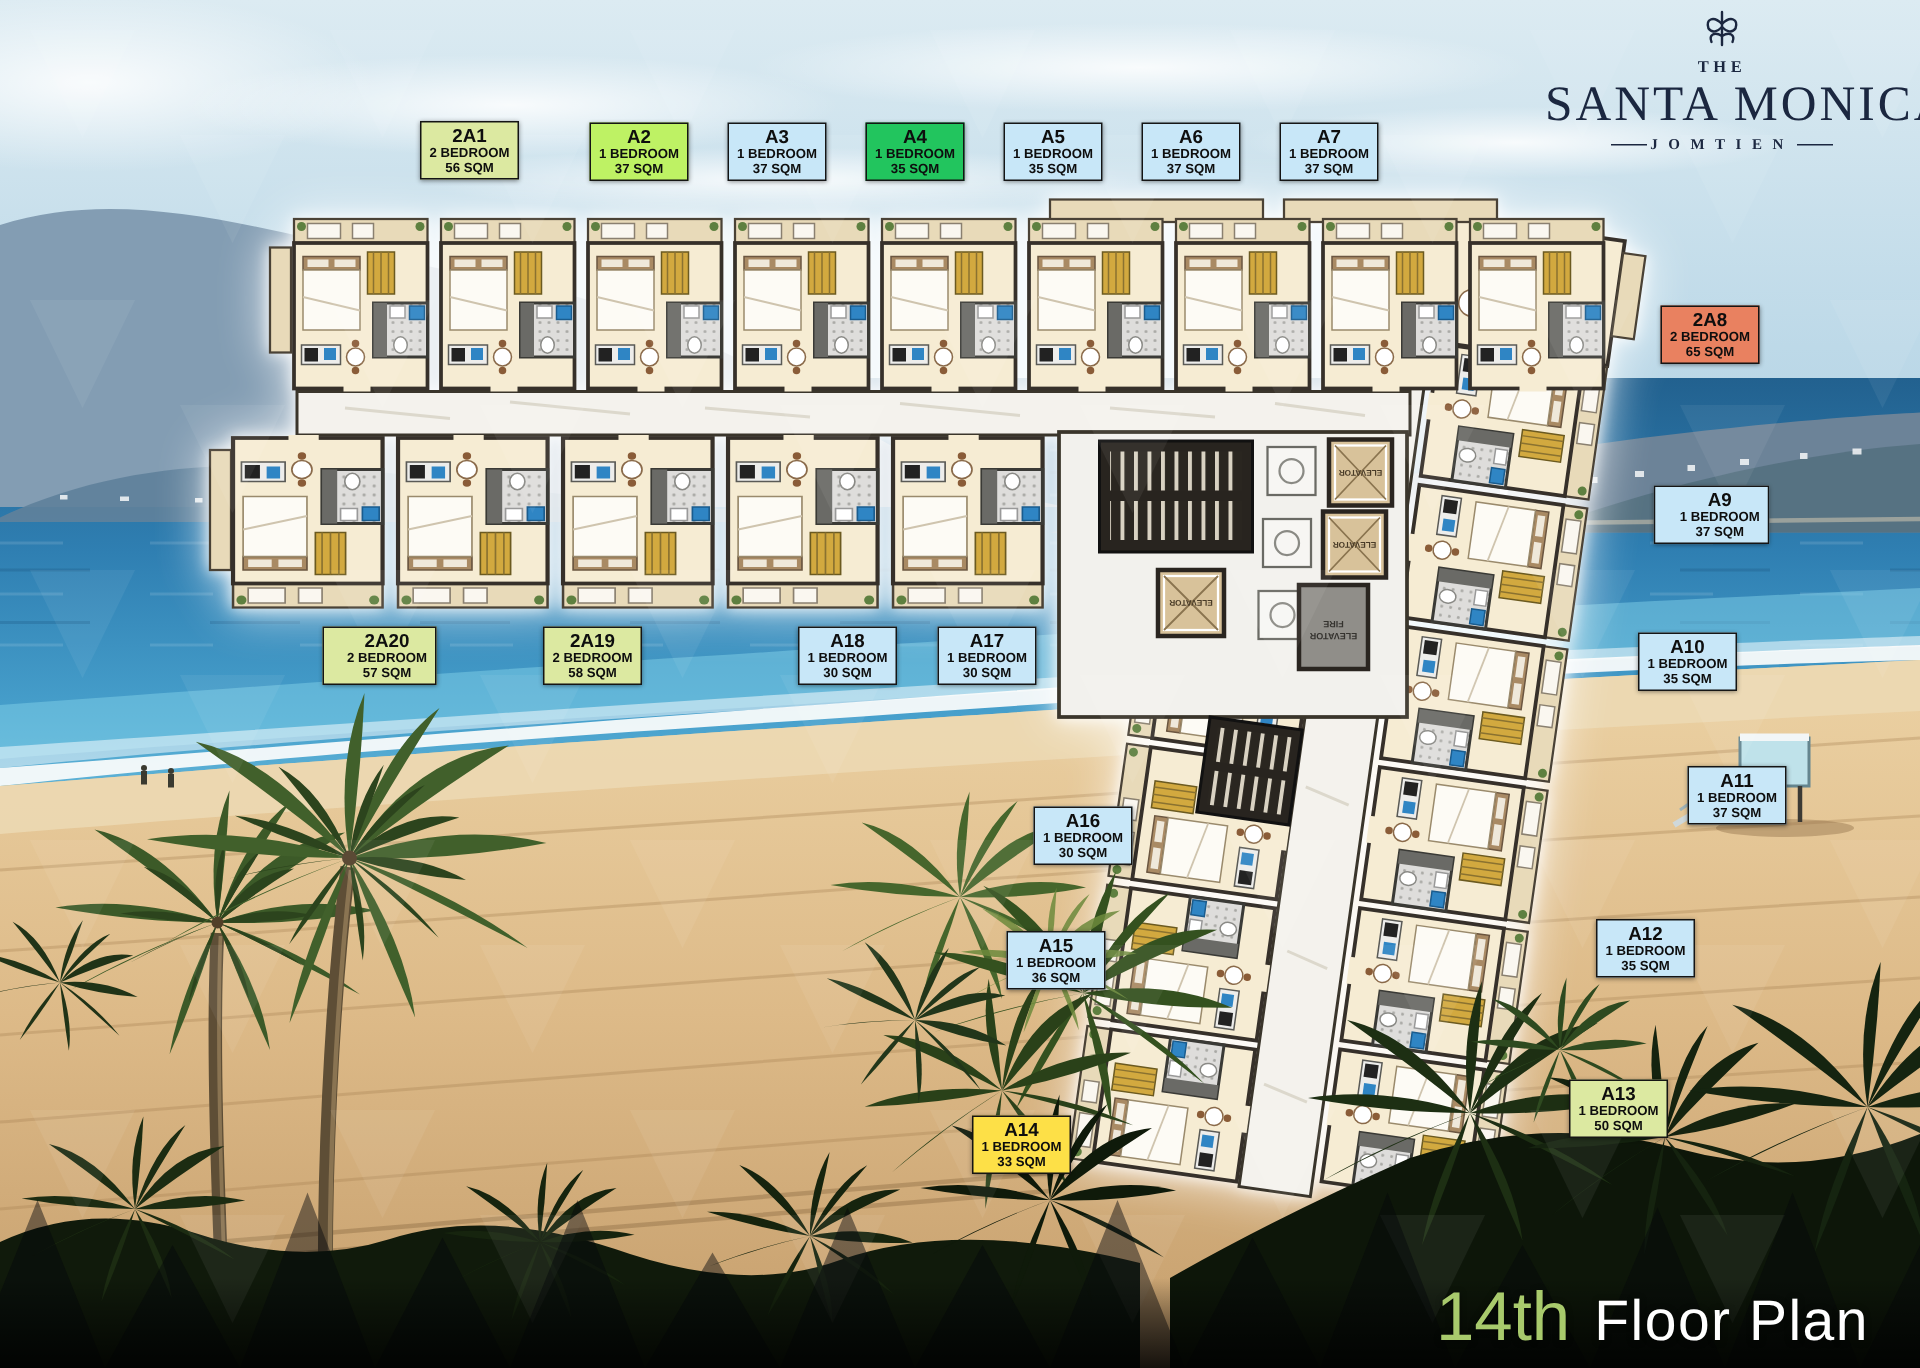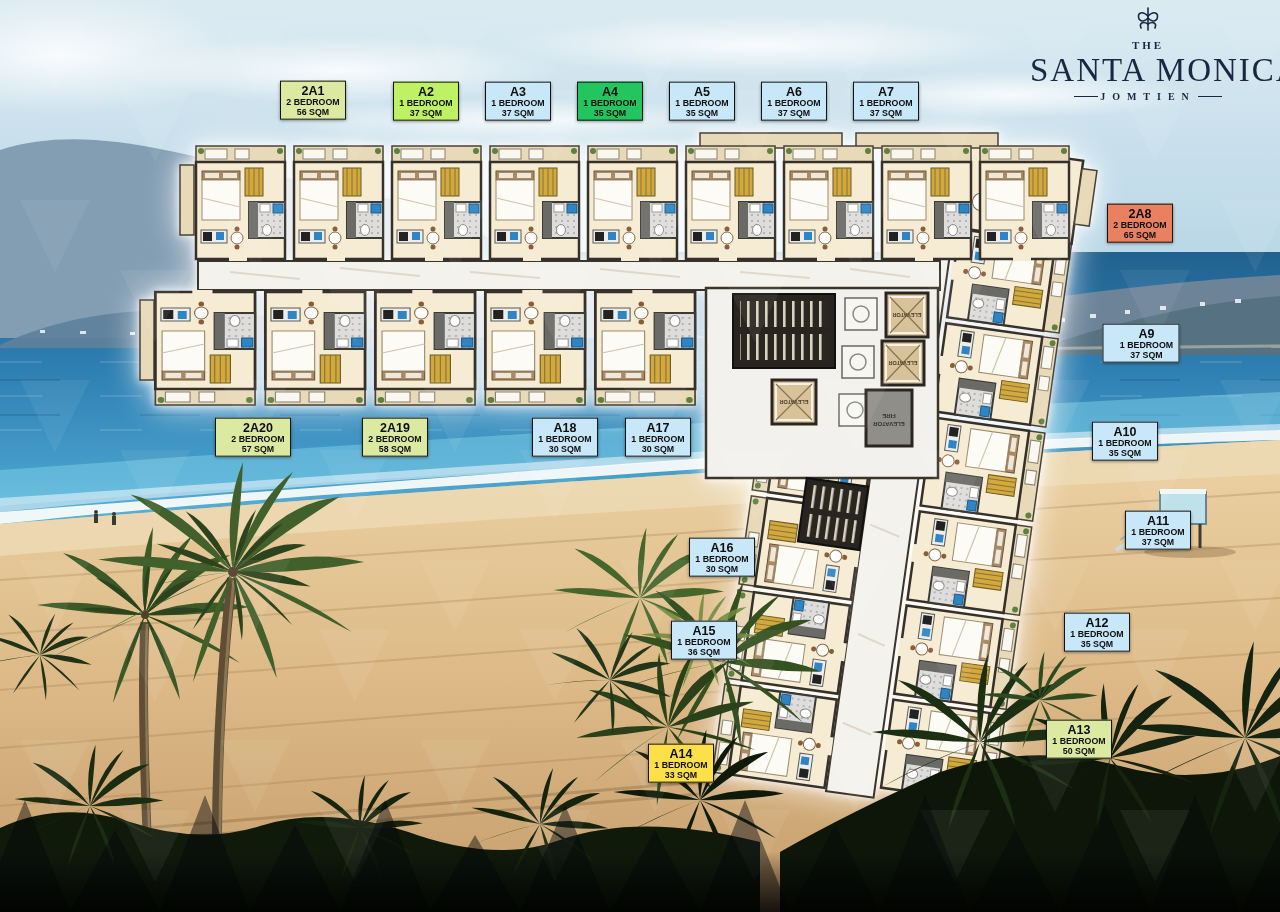--- a/index.html
+++ b/index.html
@@ -466,14 +466,18 @@
     </svg>
     <div class="the">THE</div>
     <div class="sm">SANTA MONICA</div>
     <div class="jomtien">
       <span class="jline"></span>
       <span>JOMTIEN</span>
       <span class="jline"></span>
     </div>
   </div>
 
+  <div id="footer">
+    <span class="floor-num">14th</span>
+    <span class="floor-plan">Floor Plan</span>
+  </div>
 
 </div>
 
 </body></html>

